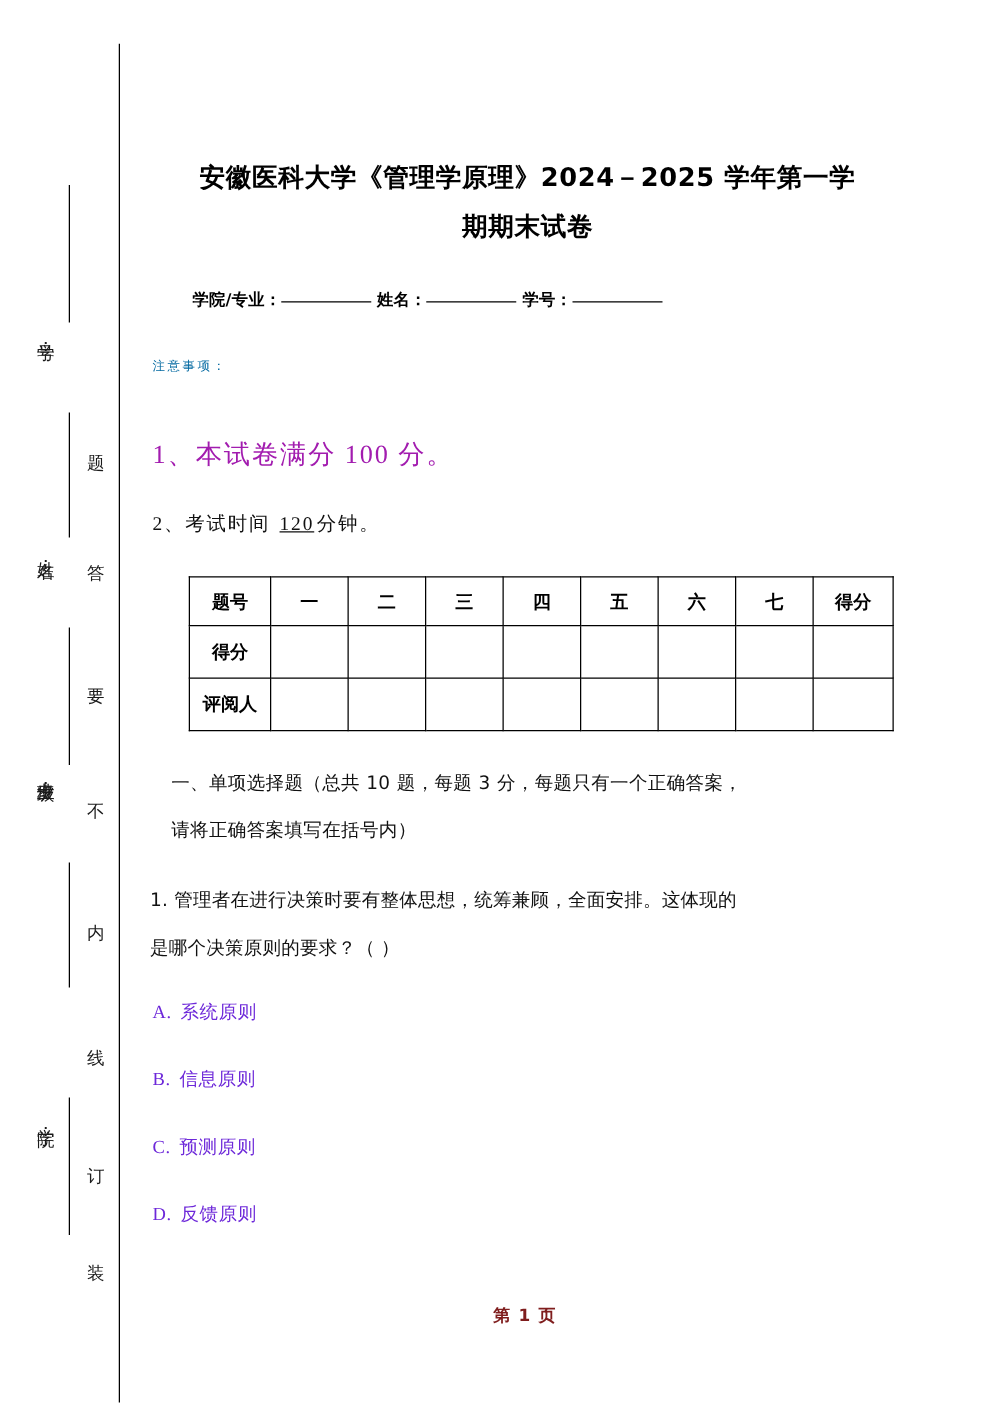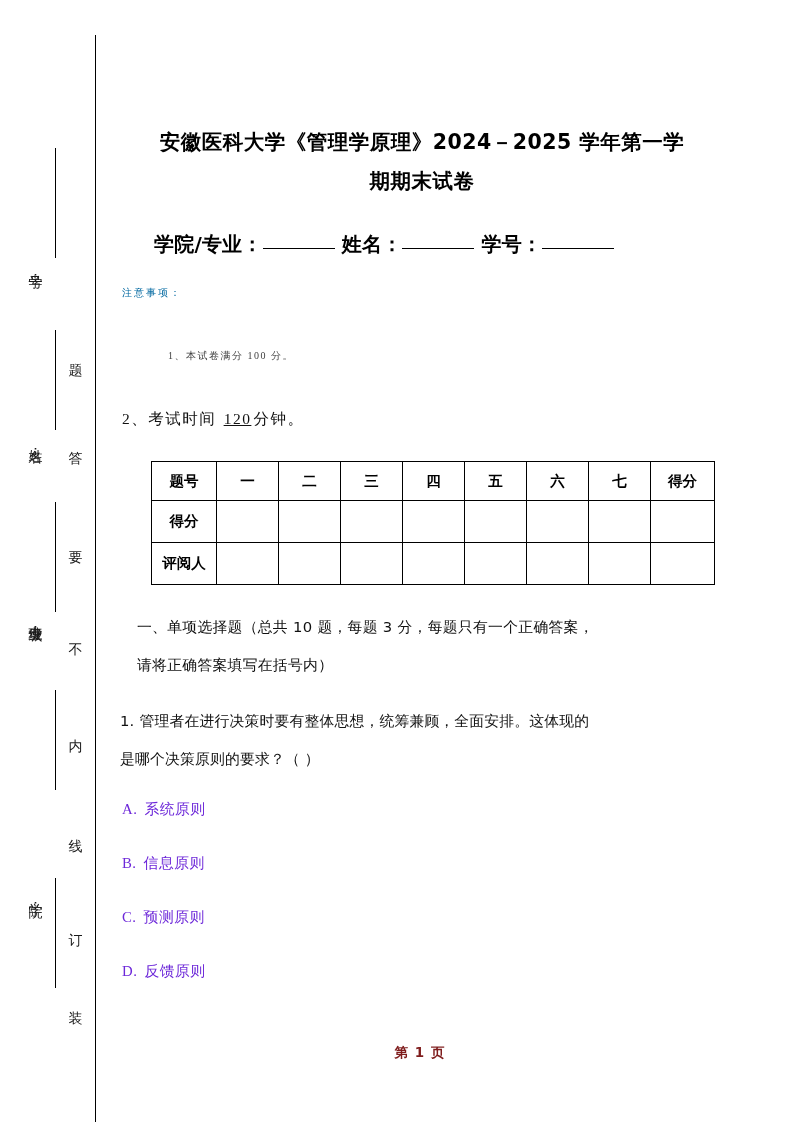--- a/index.html
+++ b/index.html
@@ -86,21 +86,21 @@
     letter-spacing: 0.5px;
   }
 
   .field-line {
     position: absolute;
     left: 34px;
     top: 231px;
     width: 566px;
     font-family: "DejaVu Sans", "Liberation Sans", sans-serif;
     font-weight: bold;
-    font-size: 20px;
+    font-size: 13px;
     white-space: nowrap;
     letter-spacing: 0.2px;
   }
   .blank {
     display: inline-block;
     border-bottom: 1px solid #000;
     width: 72px;
     vertical-align: 2px;
   }
 
@@ -109,24 +109,23 @@
     left: 2px;
     top: 286px;
     font-size: 10px;
     letter-spacing: 2px;
     color: #0369a1;
   }
   .note-1 {
     position: absolute;
     left: 2px;
     top: 349px;
-    font-size: 10px;
+    font-size: 21px;
     letter-spacing: 1.5px;
-    color: #404040;
-    margin-left: 46px;
+    color: #a21caf;
   }
   .note-2 {
     position: absolute;
     left: 2px;
     top: 409px;
     font-size: 15.5px;
     letter-spacing: 1.5px;
     color: #111;
   }
   .ul-val {

